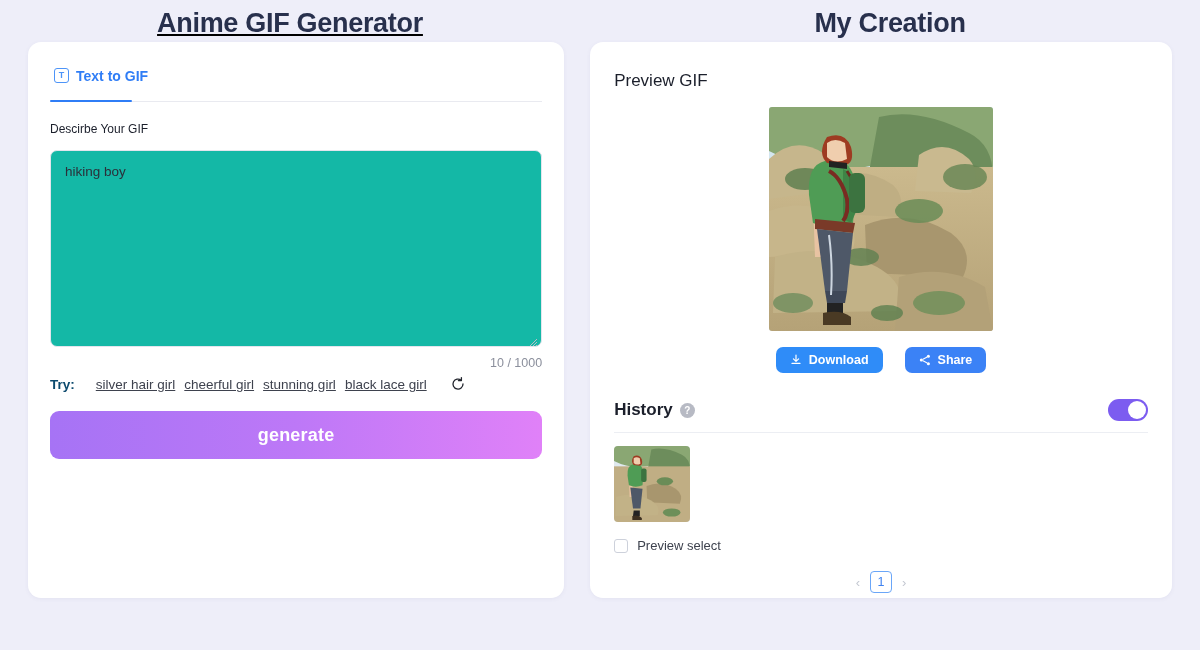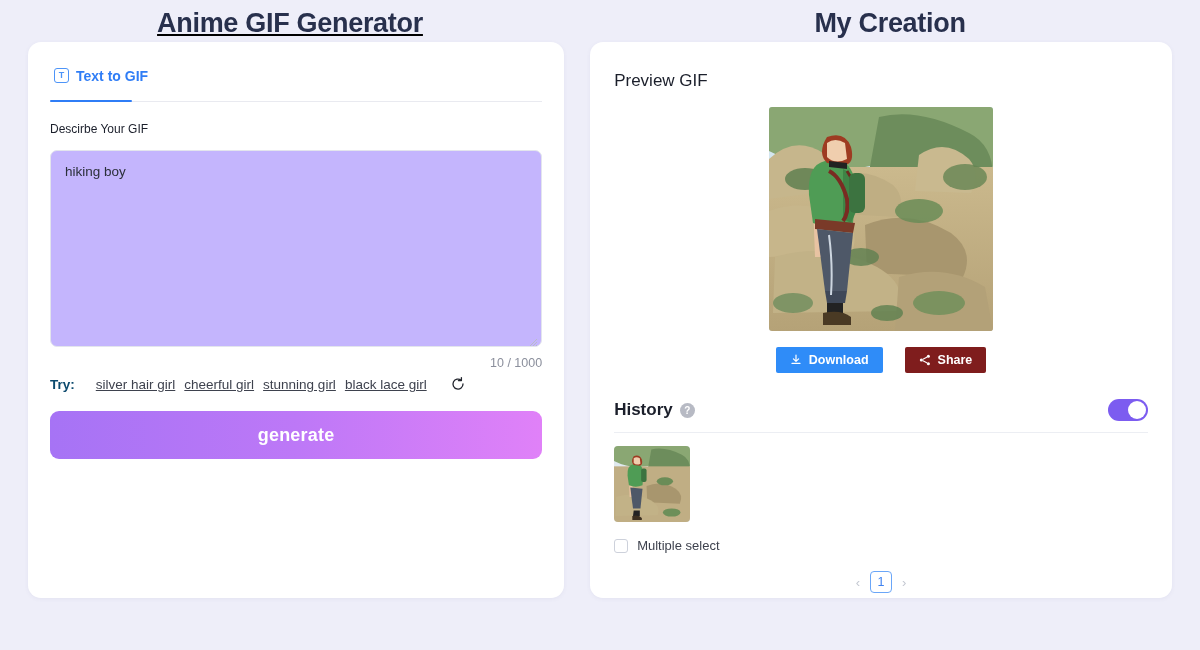--- a/index.html
+++ b/index.html
@@ -115,21 +115,21 @@
     height: 197px;
     border: 1px solid #e3e5ed;
     border-radius: 7px;
     padding: 13px 14px;
     font-family: "Liberation Sans", sans-serif;
     font-size: 13.5px;
     color: #2b2f3a;
     resize: none;
     outline: none;
     position: relative;
-    background: #c4b5fd;
+    background: #14b8a6;
   }
   .prompt-wrap { position: relative; }
   .resize-grip {
     position: absolute;
     right: 4px; bottom: 4px;
     width: 10px; height: 10px;
     pointer-events: none;
   }
 
   .char-count {
@@ -206,34 +206,34 @@
     position: relative;
   }
 
   .action-row {
     display: flex;
     gap: 22px;
     margin-top: 16px;
   }
   .btn-pill {
     border: none;
-    border-radius: 2px;
+    border-radius: 7px;
     height: 26px;
     padding: 0 14px;
     color: #fff;
     font-size: 12.5px;
     font-weight: bold;
     display: inline-flex;
     align-items: center;
     gap: 7px;
     cursor: pointer;
     font-family: "Liberation Sans", sans-serif;
   }
   .btn-download { background: #2f8cf8; }
-  .btn-share    { background: #7f1d1d; }
+  .btn-share    { background: #3b82f6; }
 
   
   .history-head {
     display: flex;
     align-items: center;
     margin-top: 26px;
   }
   .history-title {
     font-size: 17px;
     font-weight: bold;
@@ -483,21 +483,21 @@
               <path d="M48 122 L84 126 L78 184 L56 184 Z" fill="#4e5868"></path>
               <path d="M58 190 L76 190 L76 206 L56 206 Z" fill="#222"></path>
               <path d="M54 206 Q72 202 82 212 L82 218 L54 218 Z" fill="#3d3020"></path>
             </g>
           </svg>
         </div>
       </div>
 
       <div class="multi-row">
         <span class="checkbox"></span>
-        <span class="multi-label">Multiple select</span>
+        <span class="multi-label">Preview select</span>
       </div>
 
       <div class="pagination">
         <span class="page-arrow">‹</span>
         <span class="page-num">1</span>
         <span class="page-arrow">›</span>
       </div>
     </div>
   </div>
 </div>

